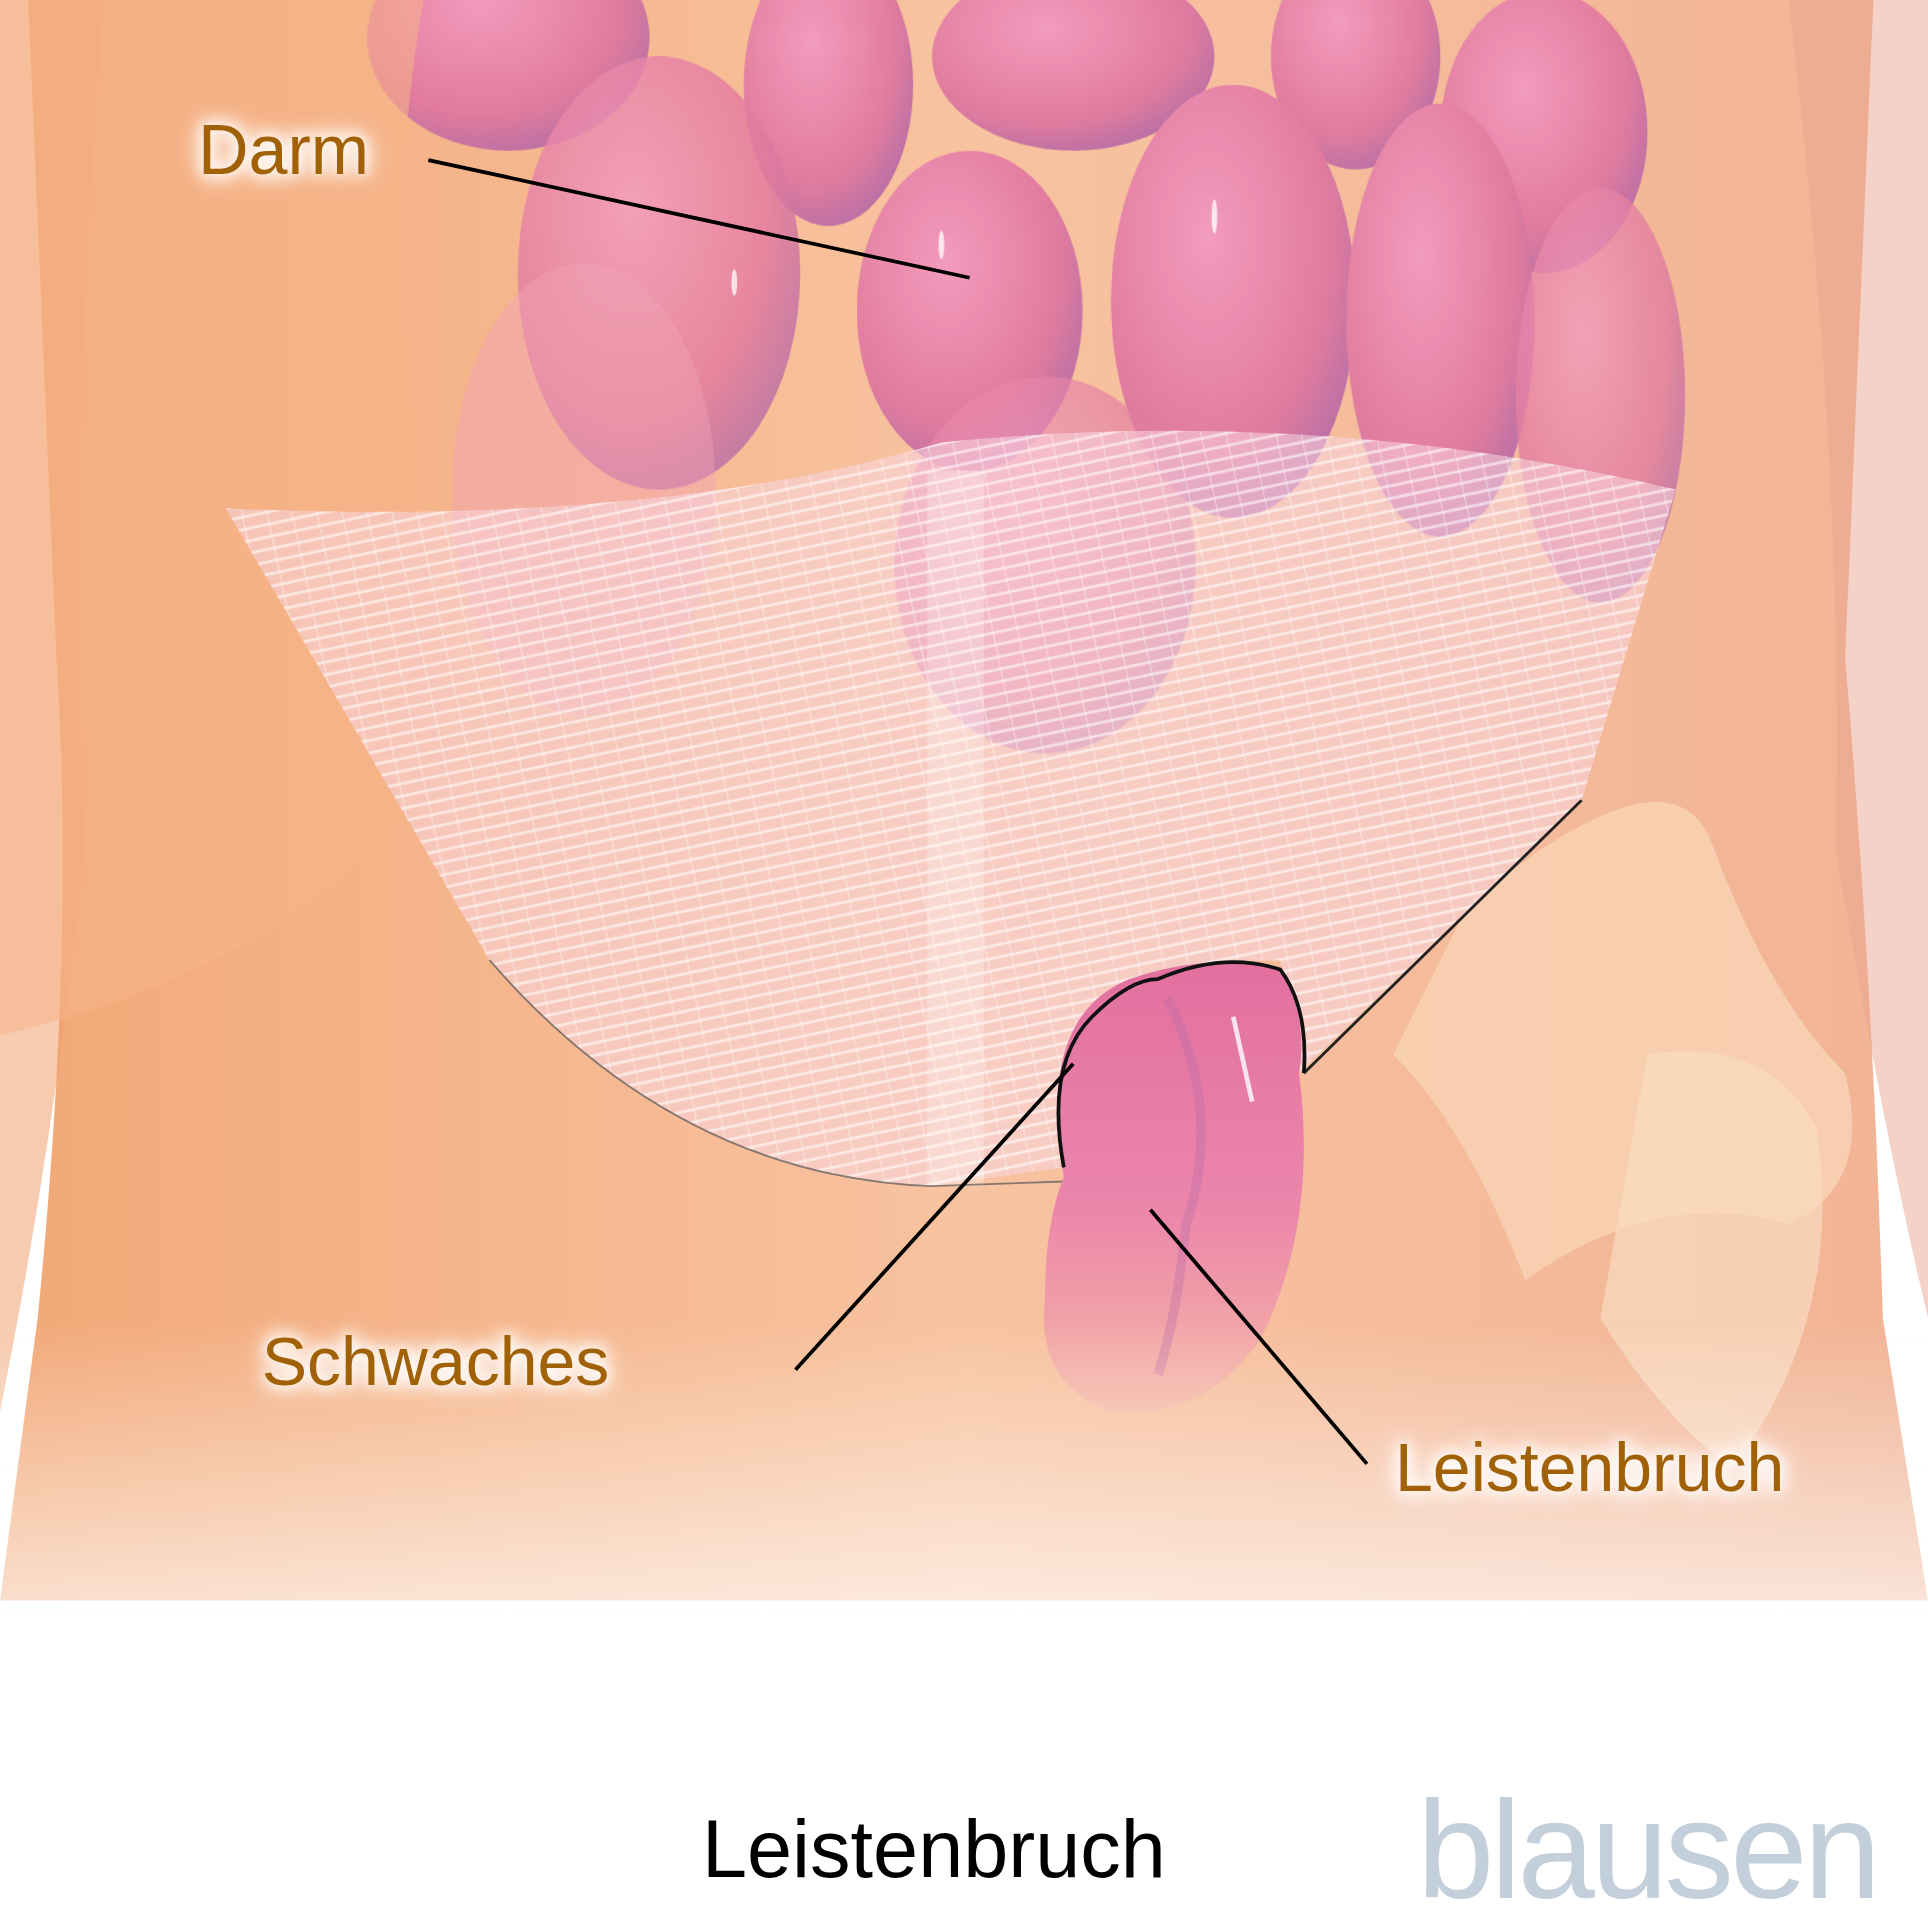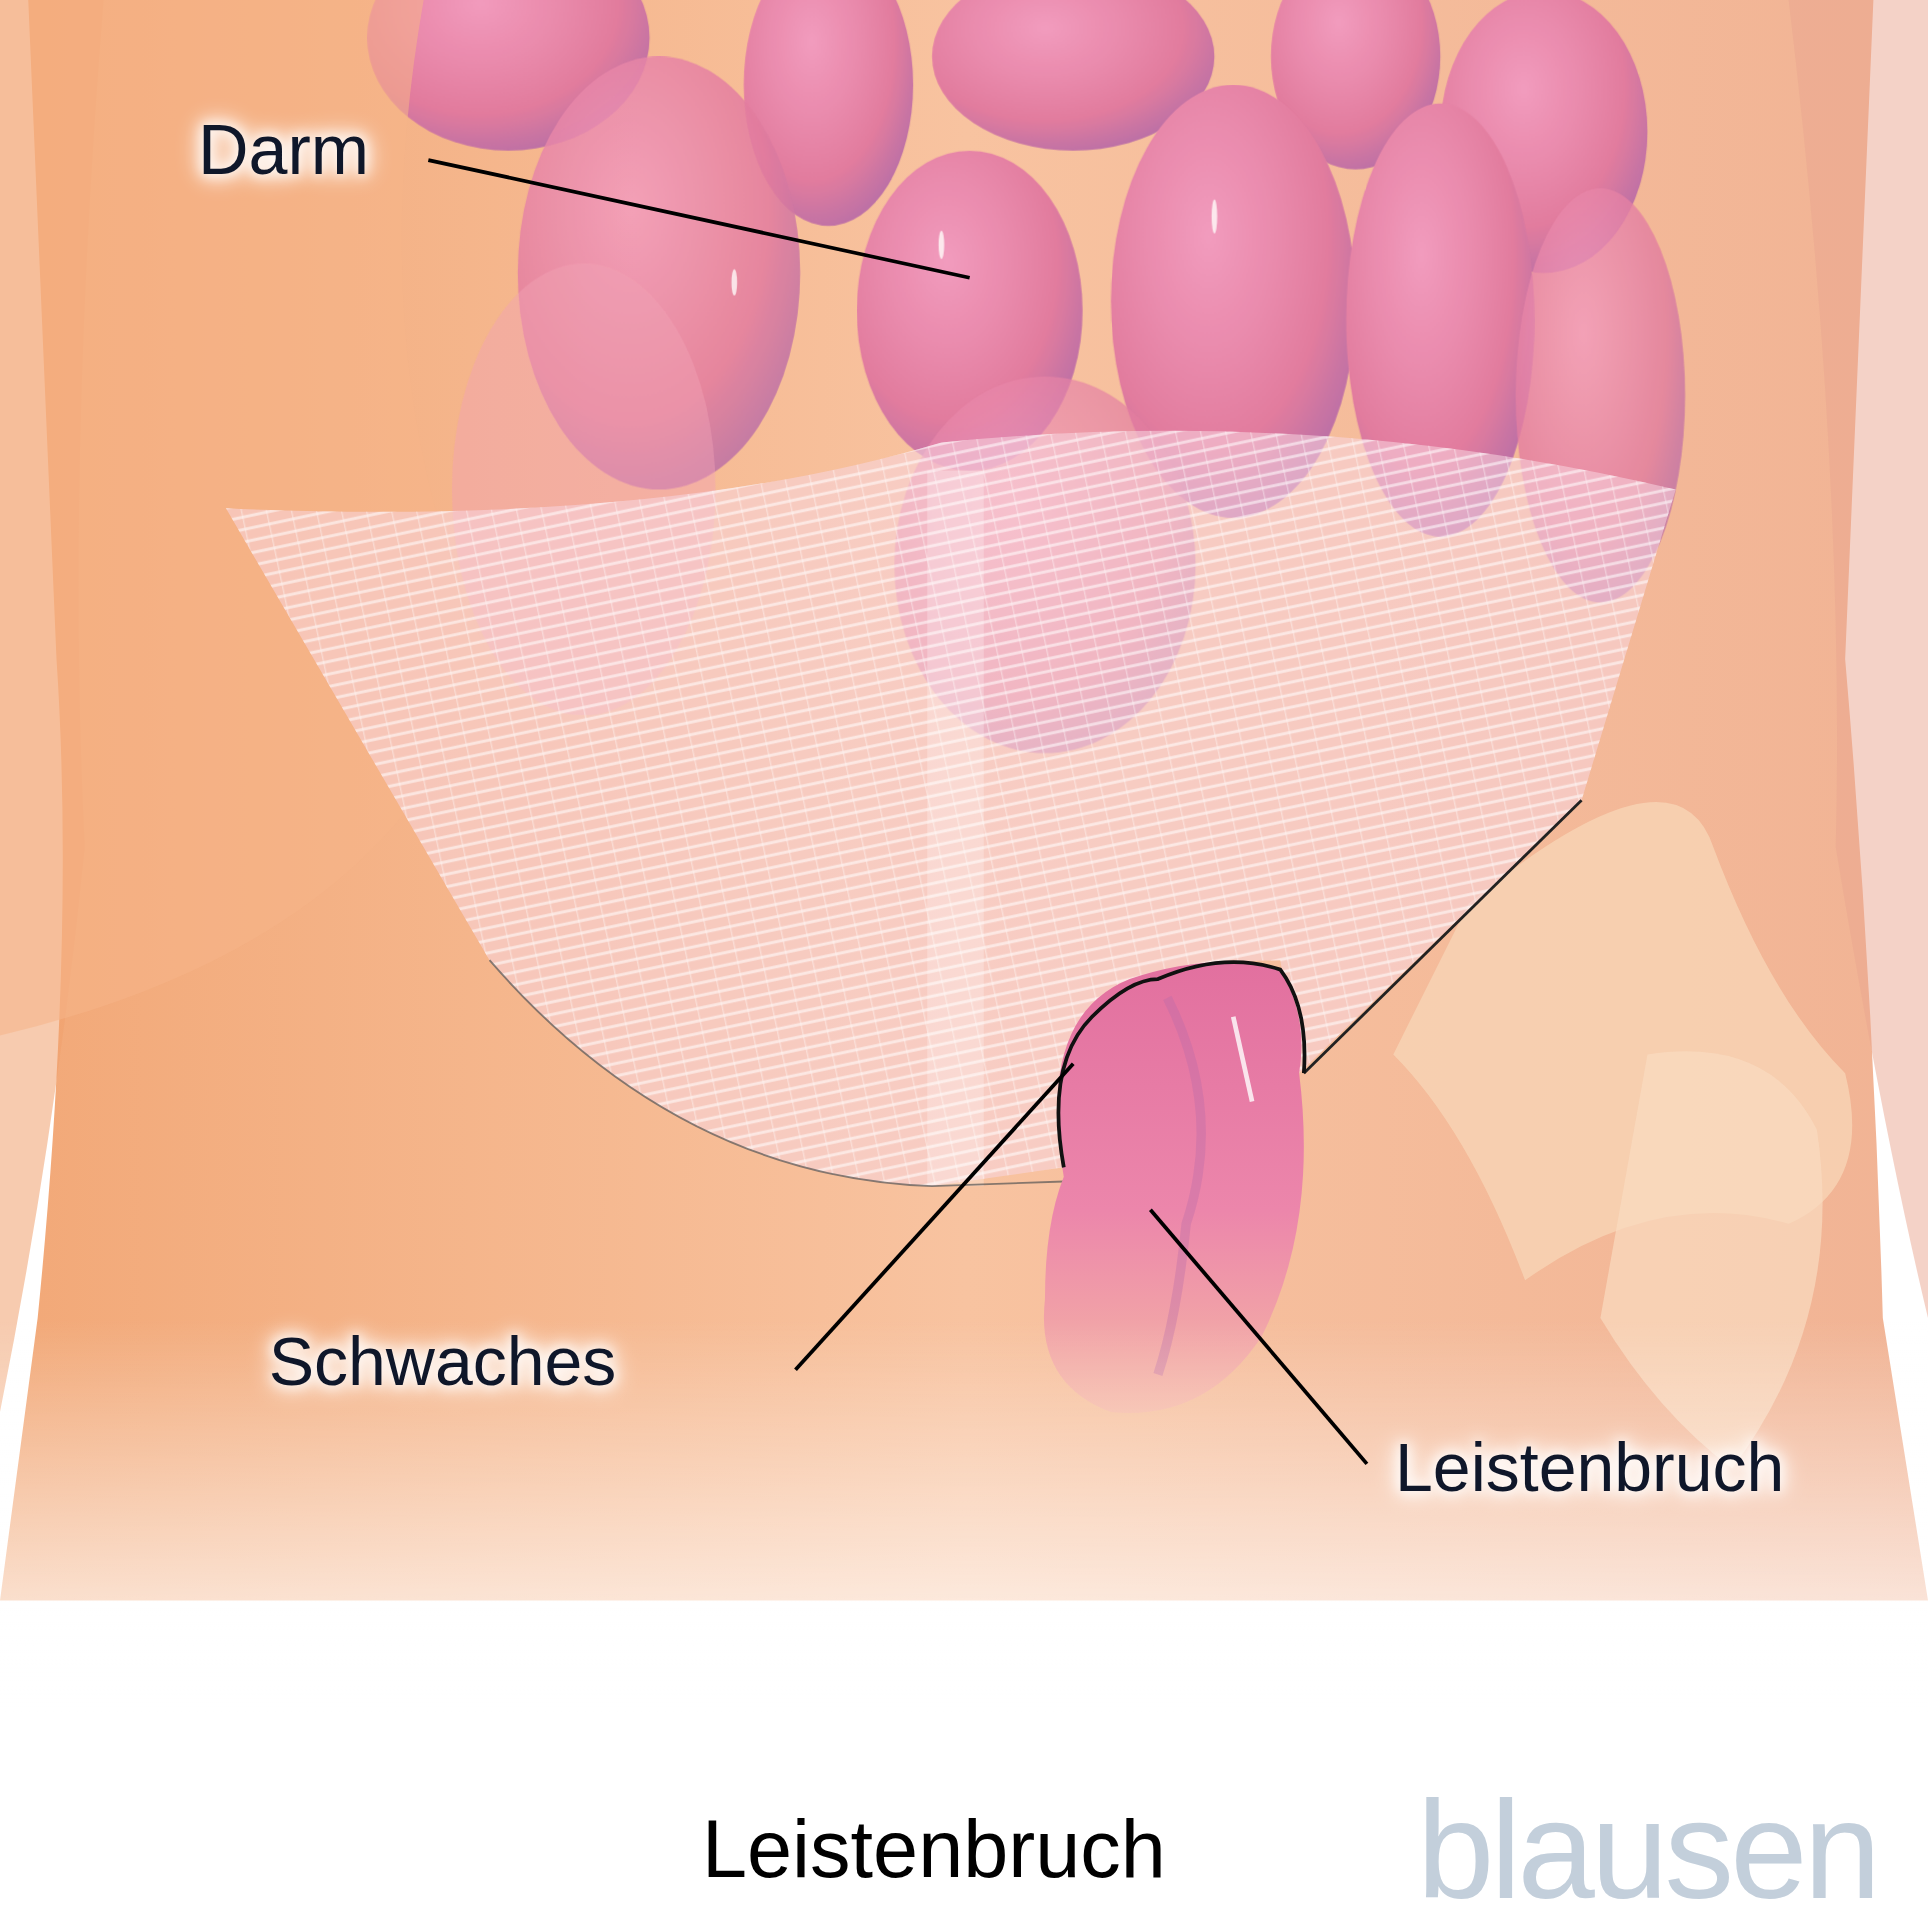--- a/index.html
+++ b/index.html
@@ -3,26 +3,26 @@
   <meta charset="utf-8">
   <style>
     html, body { margin: 0; padding: 0; }
     body {
       width: 1928px; height: 1928px; overflow: hidden; position: relative;
       background: #ffffff;
       font-family: "Liberation Sans", sans-serif;
     }
     #canvas { position: absolute; left: 0; top: 0; width: 1928px; height: 1928px; }
     .label {
-      position: absolute; color: #0f172a; font-family: "Liberation Sans", sans-serif;
+      position: absolute; color: #a16207; font-family: "Liberation Sans", sans-serif;
       text-shadow: 0 0 11.3px #fff, 0 0 17px #fff, 0 0 22.6px #fff, 0 0 28px rgba(255,255,255,0.9);
       line-height: 1.12; white-space: nowrap;
     }
     #lbl-darm { left: 198px; top: 111px; font-size: 70px; }
-    #lbl-weak { left: 94px; top: 1323px; font-size: 68px; text-align: center; width: 697px; }
+    #lbl-weak { left: 87px; top: 1323px; font-size: 68px; text-align: center; width: 697px; }
     #lbl-hernia { left: 1395px; top: 1429px; font-size: 68px; }
     #title { position: absolute; left: 702px; top: 1803px; font-size: 81px; color: #000; }
     #logo {
       position: absolute; left: 1417px; top: 1770px; font-size: 139px; color: #c3cfdb;
       letter-spacing: -3.8px; font-family: "Liberation Sans", sans-serif; font-weight: normal;
     }
   </style>
 </head>
 <body>
 

